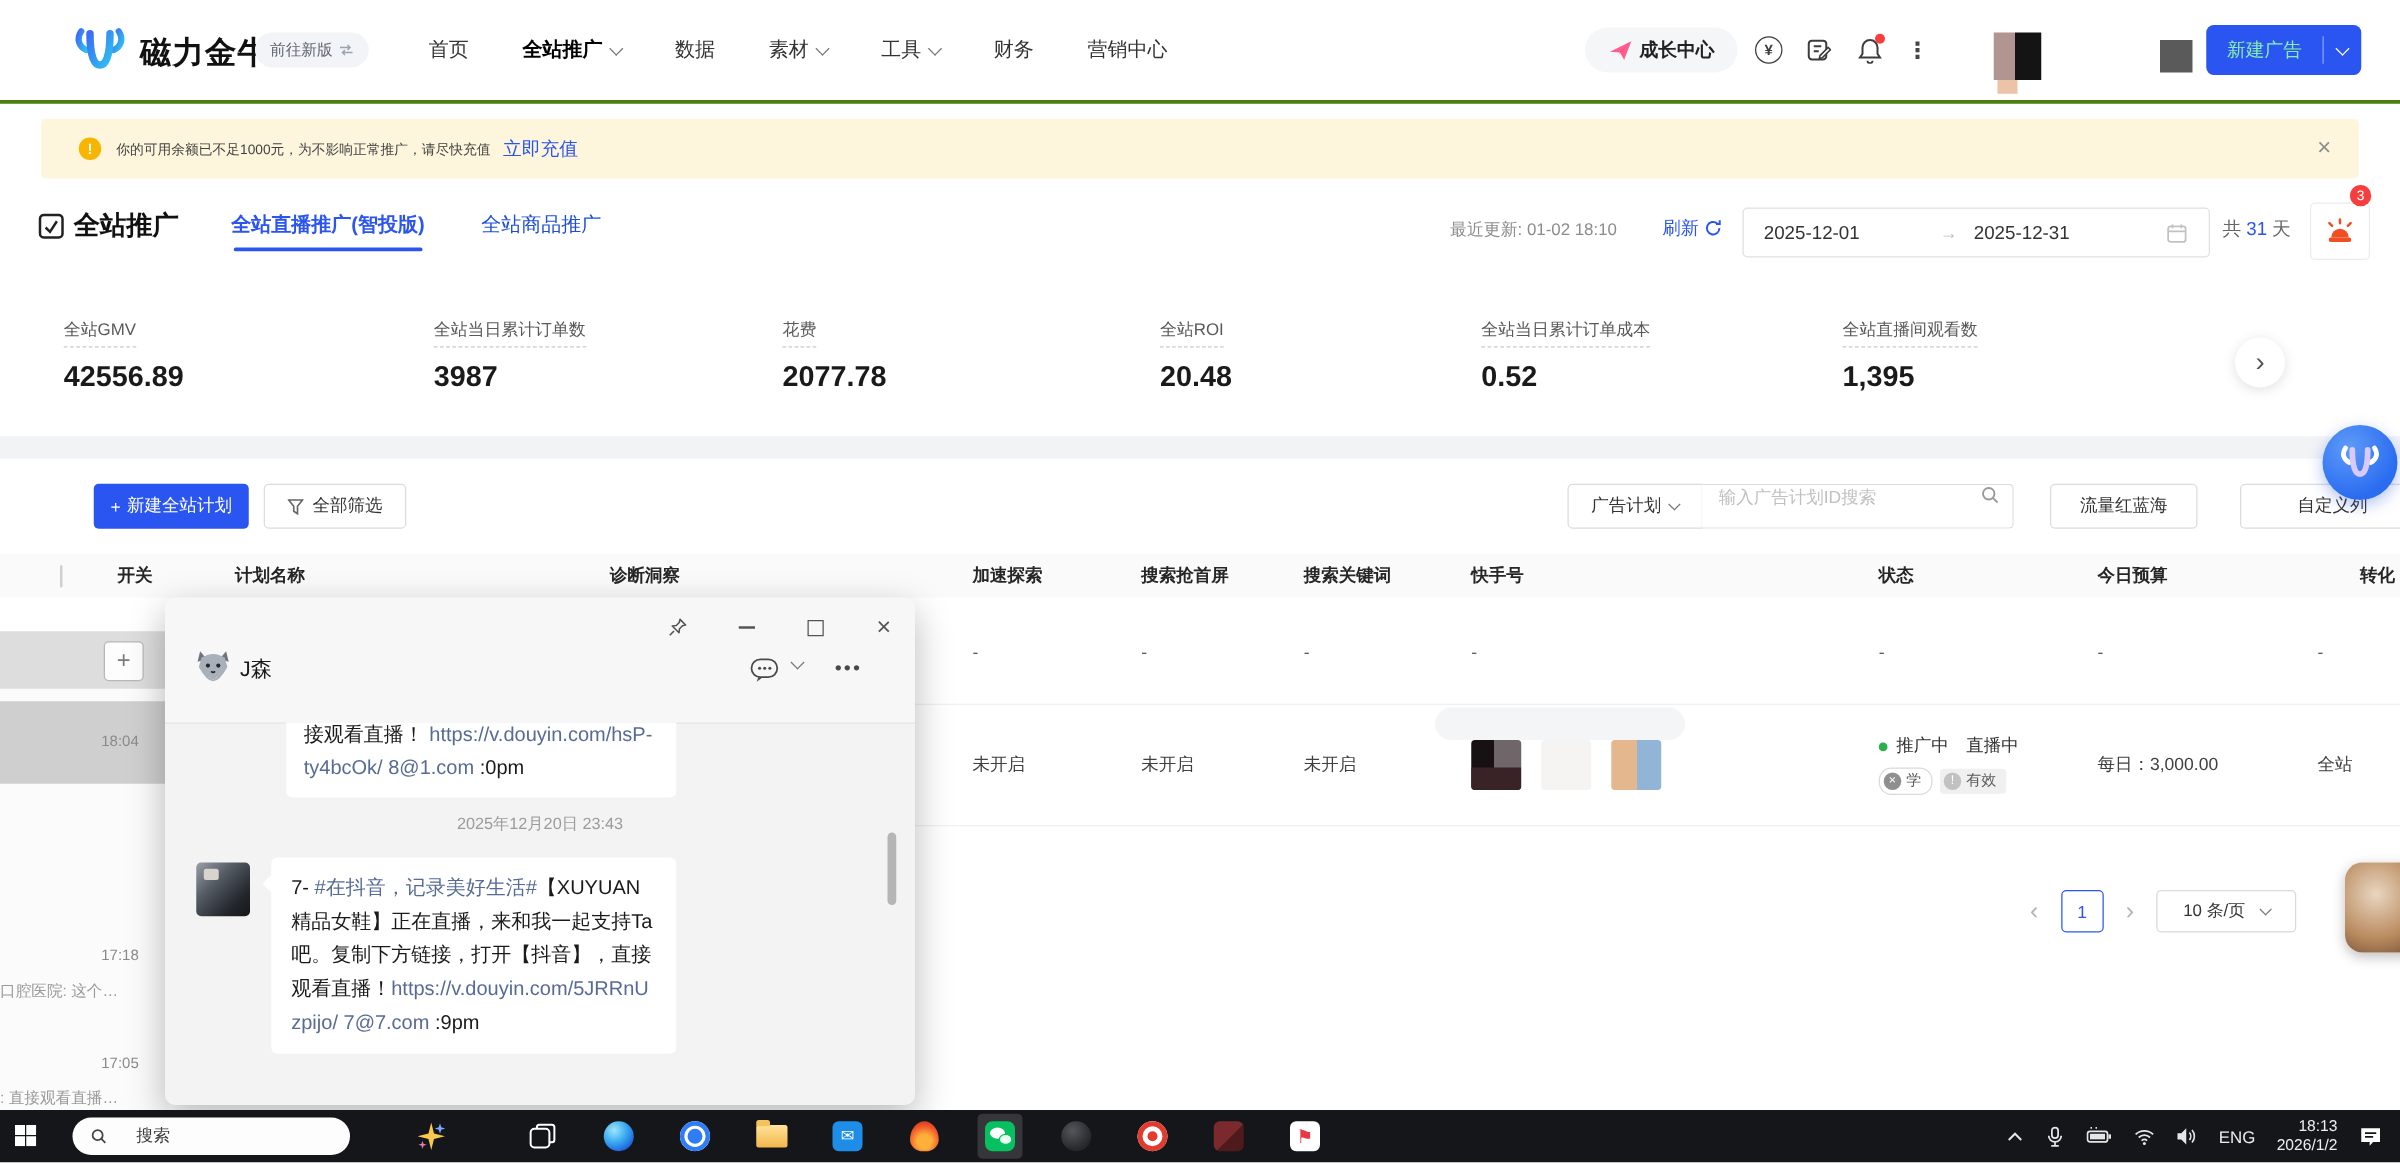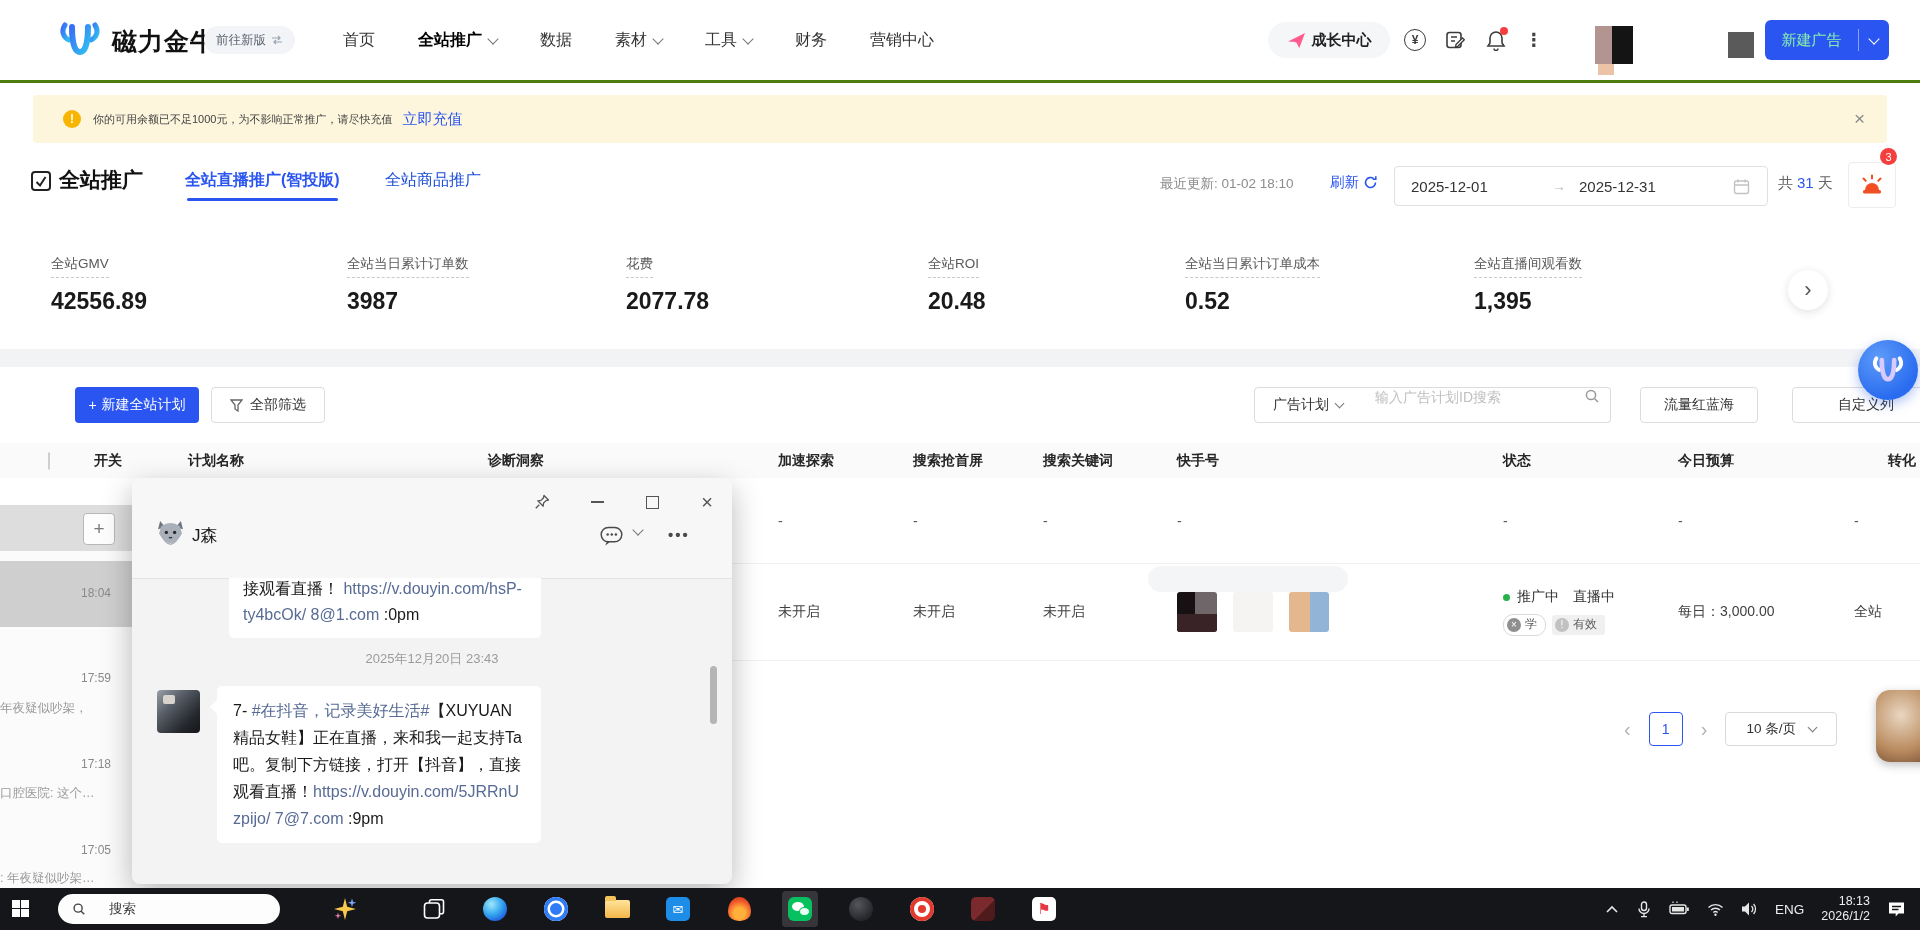--- a/index.html
+++ b/index.html
@@ -438,31 +438,27 @@
 </div>
 <div class="float-helper"></div>
 
 <div class="strip">
   <div class="strip-top">
     <span class="add-box">+</span>
   </div>
   <div class="sess sel" style="top:56px;height:66px">
     <span class="time" style="top:25px">18:04</span>
   </div>
-  <div class="sess" style="top:150px;height:80px">
-    <span class="time" style="top:16px">17:59</span>
-    <span class="prev" style="top:45px">年夜疑似吵架，</span>
-  </div>
   <div class="sess" style="top:236px;height:80px">
     <span class="time" style="top:16px">17:18</span>
     <span class="prev" style="top:44px">口腔医院: 这个…</span>
   </div>
   <div class="sess" style="top:322px;height:61px">
     <span class="time" style="top:16px">17:05</span>
-    <span class="prev" style="top:43px">: 年夜疑似吵架…</span>
+    <span class="prev" style="top:43px">: 直接观看直播…</span>
   </div>
 </div>
 
 <div class="chat">
   <div class="chat-head">
     <span class="wc wc-pin">
       <svg width="16" height="16" viewBox="0 0 16 16">
         <path d="M10 1.5 L14.5 6 L12 6.6 L9.6 9 L9.2 12.2 L3.8 6.8 L7 6.4 L9.4 4 Z" fill="none" stroke="#555" stroke-width="1.3" stroke-linejoin="round"></path>
         <path d="M5.2 10.8 L1.8 14.2" stroke="#555" stroke-width="1.3"></path>
       </svg>

